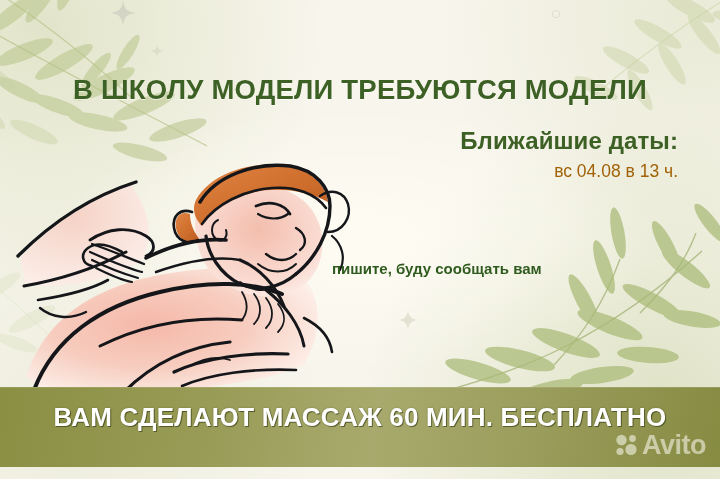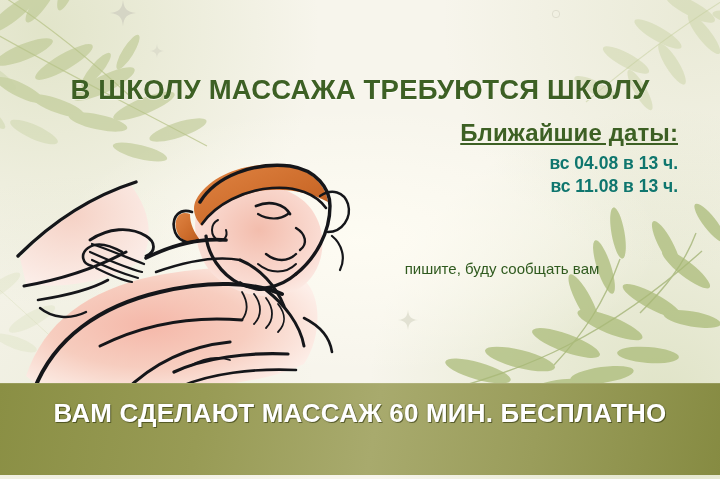--- a/index.html
+++ b/index.html
@@ -41,35 +41,35 @@
     text-shadow:0 1px 0 rgba(255,255,255,.65);
   }
   
   #illus{position:absolute;left:4px;top:140px;width:352px;height:258px;}
   #illus svg{display:block;}
 
   
   #dates-block{position:absolute;right:42px;top:120px;width:300px;text-align:right;}
   #dates-title{
     font-size:24px;font-weight:bold;color:#3d6024;line-height:1.1;
-    margin:0 0 6px 0;letter-spacing:.1px;text-decoration:underline;
+    margin:8px 0 6px 0;letter-spacing:.1px;
   }
   .date-line{
-    font-size:17.5px;font-weight:bold;color:#0f766e;line-height:23px;
+    font-size:17.5px;font-weight:normal;color:#a16207;line-height:23px;
     white-space:nowrap;
   }
   #note-block{
-    position:absolute;right:48px;top:258px;width:340px;text-align:center;
-    font-size:15px;font-weight:normal;color:#2f5a1e;line-height:22px;
+    position:absolute;right:48px;top:258px;width:340px;text-align:left;
+    font-size:15px;font-weight:bold;color:#2f5a1e;line-height:22px;
   }
   .note-line{white-space:nowrap;}
 
   
   #banner{
-    position:absolute;left:0;right:0;bottom:4px;height:92px;
+    position:absolute;left:0;right:0;bottom:12px;height:80px;
     background:linear-gradient(100deg,#8a8f44 0%,#989b55 28%,#a8aa6d 52%,#9a9d5b 74%,#868b42 100%);
     box-shadow:inset 0 1px 0 rgba(255,255,255,.12);
   }
   #banner-text{
     position:absolute;left:0;right:0;top:15px;text-align:center;
     font-size:26px;font-weight:bold;color:#ffffff;white-space:nowrap;
     letter-spacing:.2px;
     text-shadow:1px 1px 0 rgba(40,45,10,.55), 0 0 2px rgba(40,45,10,.35);
   }
   
@@ -183,21 +183,21 @@
   <svg class="sparkle" style="left:150px;top:44px;" width="14" height="14" viewBox="0 0 26 26">
     <path d="M13 0 C14 9 17 12 26 13 C17 14 14 17 13 26 C12 17 9 14 0 13 C9 12 12 9 13 0Z" fill="#d6d5c6" opacity=".6"></path>
   </svg>
   <svg class="sparkle" style="left:548px;top:6px;" width="16" height="16" viewBox="0 0 26 26">
     <circle cx="13" cy="13" r="6" fill="none" stroke="#d9d8c8" stroke-width="1.6" opacity=".8"></circle>
   </svg>
   <svg class="sparkle" style="left:398px;top:310px;" width="20" height="20" viewBox="0 0 26 26">
     <path d="M13 0 C14 9 17 12 26 13 C17 14 14 17 13 26 C12 17 9 14 0 13 C9 12 12 9 13 0Z" fill="#d9d8c8" opacity=".7"></path>
   </svg>
 
-  <div id="headline">В ШКОЛУ МАССАЖА ТРЕБУЮТСЯ ШКОЛУ</div>
+  <div id="headline">В ШКОЛУ МОДЕЛИ ТРЕБУЮТСЯ МОДЕЛИ</div>
 
   <div id="illus">
     <svg width="352" height="258" viewBox="0 0 352 258">
       <defs>
         <radialGradient id="skinA" cx="42%" cy="46%" r="62%">
           <stop offset="0%" stop-color="#f5b5a6"></stop>
           <stop offset="55%" stop-color="#f7cbbd"></stop>
           <stop offset="100%" stop-color="#fdeee8"></stop>
         </radialGradient>
         <radialGradient id="skinB" cx="50%" cy="40%" r="70%">
@@ -287,25 +287,33 @@
         <path d="M250 154 C258 164 258 176 250 184" stroke-width="1.8"></path>
         <path d="M262 158 C270 168 270 180 262 188" stroke-width="1.8"></path>
         <path d="M274 164 C282 174 282 184 274 192" stroke-width="1.8"></path>
       </g>
     </svg>
   </div>
 
   <div id="dates-block">
     <div id="dates-title">Ближайшие даты:</div>
     <div class="date-line">вс 04.08 в 13 ч.</div>
-    <div class="date-line">вс 11.08 в 13 ч.</div>
   </div>
 
   <div id="note-block">
     <div class="note-line">пишите, буду сообщать вам</div>
   </div>
 
   <div id="banner">
     <div id="banner-text">ВАМ СДЕЛАЮТ МАССАЖ 60 МИН. БЕСПЛАТНО</div>
 
+    <div id="avito">
+      <svg width="25" height="25" viewBox="0 0 25 25">
+        <circle cx="7.5" cy="7" r="5.2" fill="#f2f1e2"></circle>
+        <circle cx="18.5" cy="5.5" r="3.4" fill="#f2f1e2"></circle>
+        <circle cx="6" cy="18.5" r="3.6" fill="#f2f1e2"></circle>
+        <circle cx="17" cy="16.5" r="5.6" fill="#f2f1e2"></circle>
+      </svg>
+      <span id="avito-word">Avito</span>
+    </div>
   </div>
 
 </div>
 
 </body></html>

